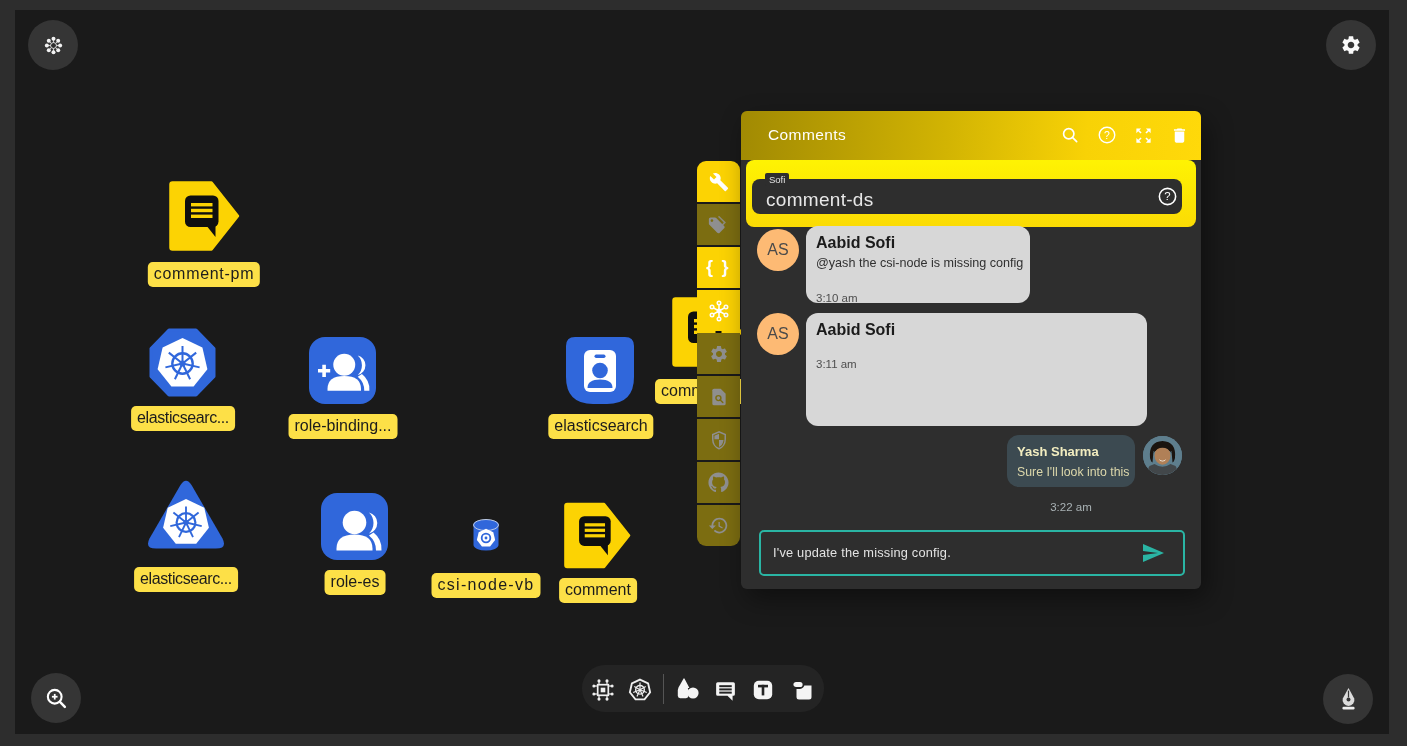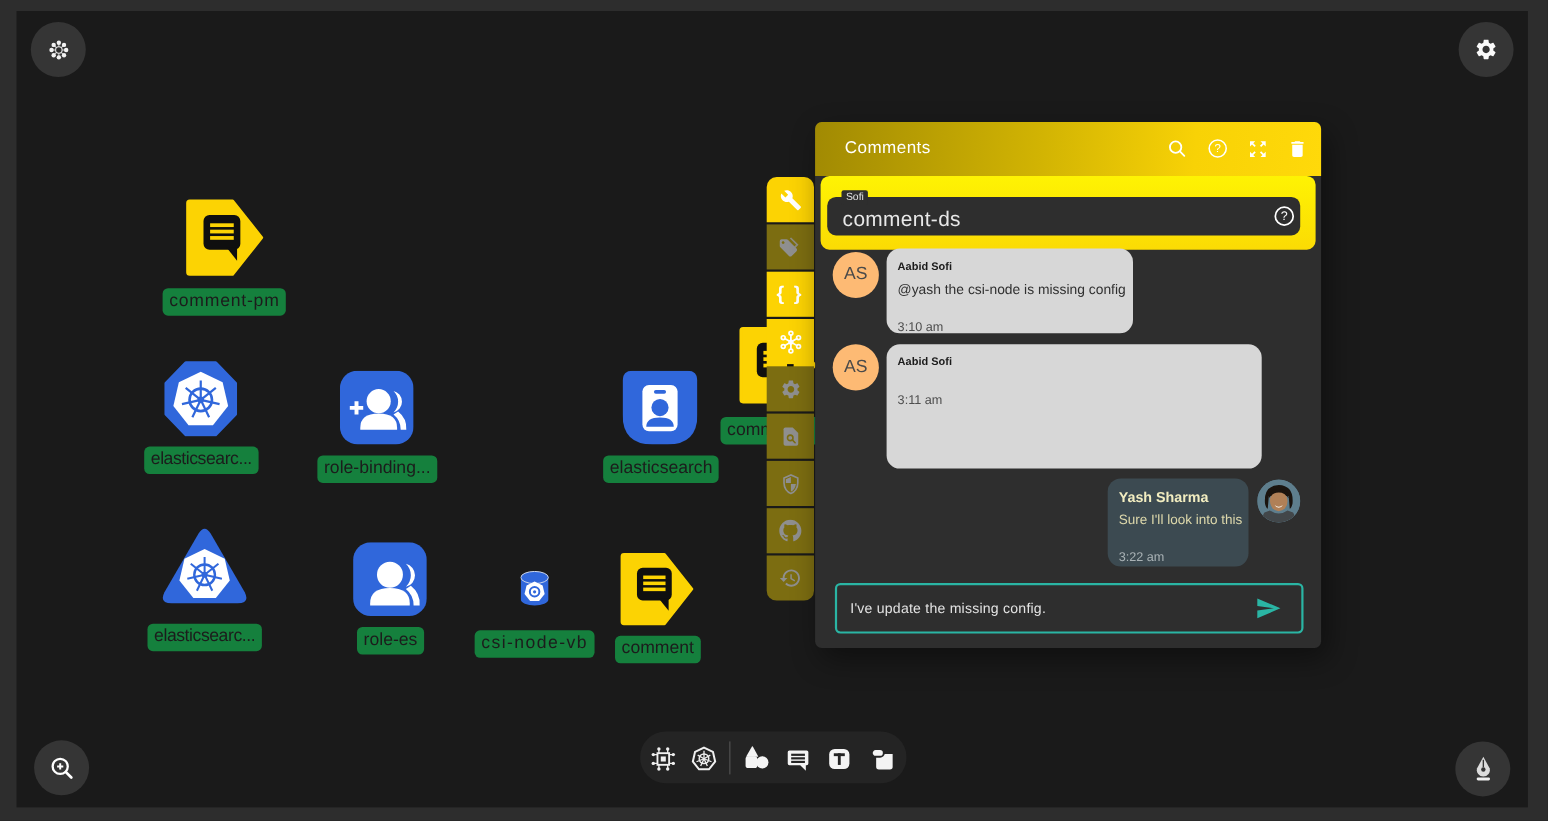--- a/index.html
+++ b/index.html
@@ -1,28 +1,28 @@
 <!DOCTYPE html>
 <html><head>
 <meta charset="utf-8">
 <style>
 *{margin:0;padding:0;box-sizing:border-box}
 html,body{width:1407px;height:746px;overflow:hidden;background:#2d2d2d;font-family:"Liberation Sans",sans-serif}
 .abs{position:absolute}
 #canvas{position:absolute;left:15px;top:10px;width:1374px;height:724px;background:#1a1a1a}
 .cbtn{position:absolute;width:50px;height:50px;border-radius:50%;background:#353535;display:flex;align-items:center;justify-content:center}
-.lbl{position:absolute;background:#15803d;color:#1c1c1c;font-size:16px;padding:1px 6px 2px 6px;border-radius:5px;white-space:nowrap;line-height:22px}
+.lbl{position:absolute;background:#fde047;color:#1c1c1c;font-size:16px;padding:1px 6px 2px 6px;border-radius:5px;white-space:nowrap;line-height:22px}
 .ctr{transform:translateX(-50%)}
 .tbtn{position:absolute;left:697px;width:43px;height:41px;display:flex;align-items:center;justify-content:center}
 .on{background:#fcd303}
 .off{background:#7c6d11}
 #panel{position:absolute;left:741px;top:111px;width:460px;height:478px;background:#2e2e2e;border-radius:6px;box-shadow:6px 10px 26px rgba(0,0,0,.42)}
 #phead{position:absolute;left:0;top:0;width:100%;height:48.5px;border-radius:6px 6px 0 0;background:linear-gradient(94deg,#a18a03 0%,#d2b403 45%,#f8d206 75%,#ffd90a 100%);display:flex;align-items:center}
 .bub{position:absolute;border-radius:12px;background:#d7d7d7;color:#2e2e2e;padding:8px 10px}
-.bub .nm{font-weight:bold;font-size:10px;color:#1b1b1b;line-height:17px}
+.bub .nm{font-weight:bold;font-size:16px;color:#1b1b1b;line-height:17px}
 .bub .tx{font-size:12.6px;color:#303030;margin-top:4px;white-space:nowrap;line-height:17px}
 .bub .tm{font-size:11.5px;color:#4e4e4e;margin-top:20px}
 .avAS{position:absolute;width:42px;height:42px;border-radius:50%;background:#fdba74;color:#4a4a4a;font-size:16px;display:flex;align-items:center;justify-content:center}
 </style>
 </head>
 <body>
 <div id="canvas"></div>
 <svg width="0" height="0" style="position:absolute">
 <defs>
 <g id="kwheel">
@@ -220,24 +220,24 @@
     <div class="tx">@yash the csi-node is missing config</div>
     <div class="tm">3:10 am</div>
   </div>
 
   <div class="avAS" style="left:16px;top:202px">AS</div>
   <div class="bub" style="left:65px;top:202px;width:341px;height:113px">
     <div class="nm">Aabid Sofi</div>
     <div class="tm">3:11 am</div>
   </div>
 
-  <div class="bub" style="left:266px;top:324px;width:128px;height:80px;background:#3c4a51">
+  <div class="bub" style="left:266px;top:324px;width:128px;height:52px;background:#3c4a51">
     <div class="nm" style="color:#f2edc0;font-size:13px;white-space:nowrap">Yash Sharma</div>
     <div class="tx" style="color:#ddd8ab;font-size:12.3px;white-space:nowrap">Sure I'll look into this</div>
-    <div class="tm" style="color:#a9b2b5;text-align:left">3:22 am</div>
+    <div class="tm" style="color:#a9b2b5;text-align:center">3:22 am</div>
   </div>
   <div style="position:absolute;left:402px;top:325px;width:39px;height:39px;border-radius:50%;overflow:hidden;background:#5c7d8c">
     <svg width="39" height="39" viewBox="0 0 39 39">
       <rect width="39" height="39" fill="#5e7e8d"></rect>
       <path d="M7 22 Q5.5 5.5 19.5 5 Q33.5 5.5 32 22 Q31 26 29.5 26.5 L28.5 15 L10.5 15 L9.5 26.5 Q8 26 7 22 Z" fill="#1a140f"></path>
       <ellipse cx="19.5" cy="19.5" rx="8" ry="9.2" fill="#b08057"></ellipse>
       <path d="M10.5 17 Q10.5 8.5 19.5 8.5 Q28.5 8.5 28.5 17 Q25 11.8 19.5 11.8 Q14 11.8 10.5 17 Z" fill="#1a140f"></path>
       <path d="M11.5 28 Q19.5 33.5 27.5 28 L32.5 30 Q34.5 32.5 34.5 39 L4.5 39 Q4.5 32.5 6.5 30 Z" fill="#42474a"></path>
       <path d="M15.8 23 Q19.5 26.3 23.2 23 Q22 25.6 19.5 25.6 Q17 25.6 15.8 23 Z" fill="#f5efe7"></path>
     </svg>

